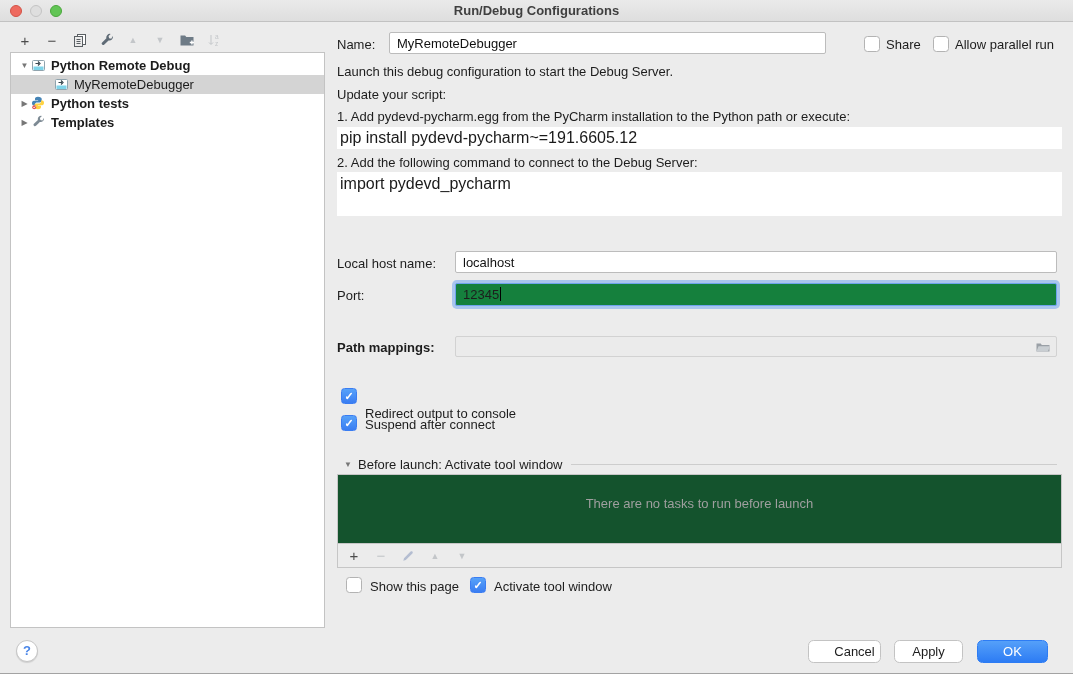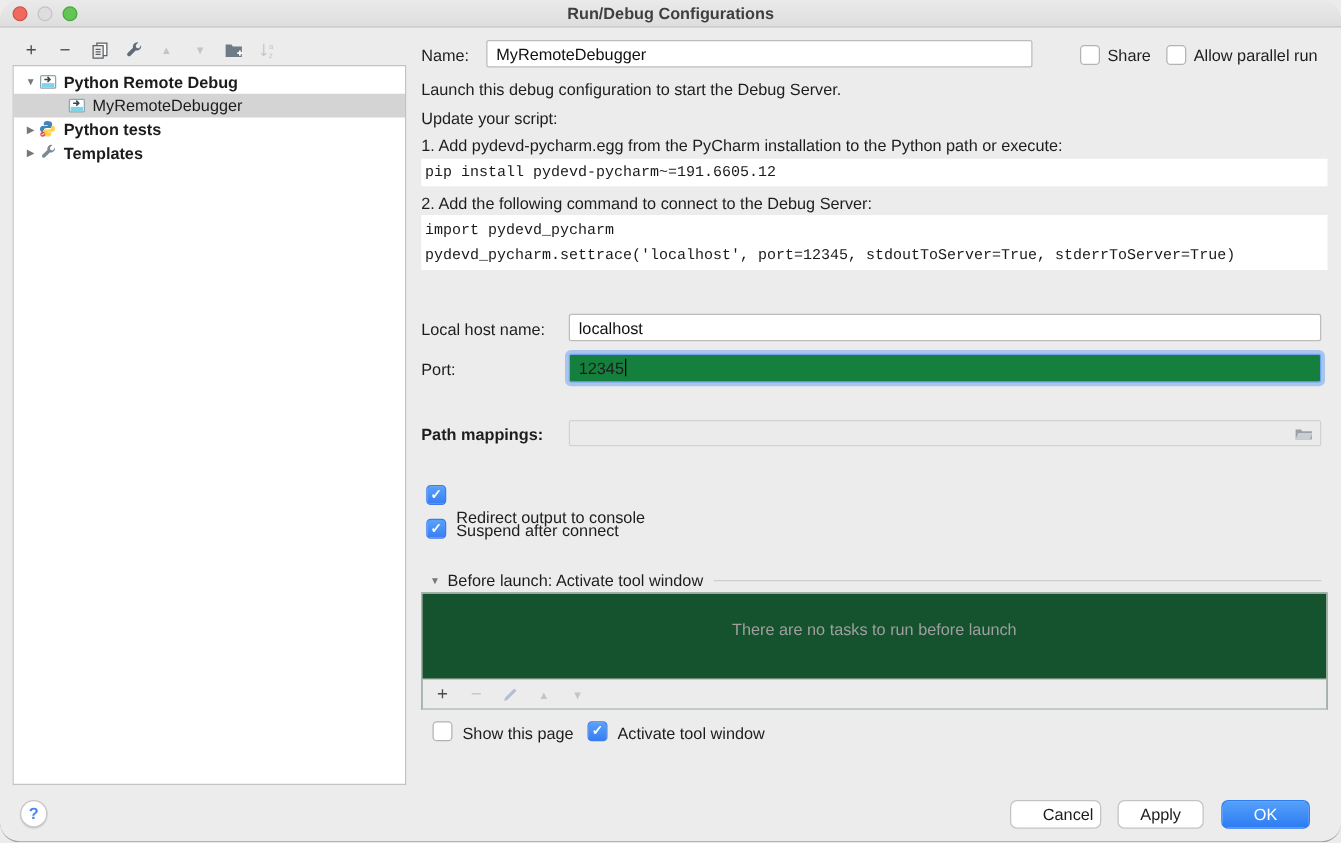--- a/index.html
+++ b/index.html
@@ -1,21 +1,21 @@
 <!DOCTYPE html>
 <html><head>
 <meta charset="utf-8">
 <title>Run/Debug Configurations</title>
 <style>
   * { margin:0; padding:0; box-sizing:border-box; }
   html,body { background:#ececec; }
   .window {
     position:relative; width:1073px; height:674px; background:#ececec;
     font-family:"Liberation Sans",sans-serif; font-size:13px; color:#1d1d1d;
-    overflow:hidden; border-bottom:1px solid #a3a3a3;border-radius:16px;
+    overflow:hidden; border-bottom:1px solid #a3a3a3;
   }
   
   .titlebar {
     position:absolute; top:0; left:0; width:100%; height:22px;
     background:linear-gradient(#eaeaea,#dedede); border-bottom:1px solid #c2c2c2;
     display:flex; align-items:center; justify-content:center;
   }
   .title { font-size:13px; font-weight:bold; color:#3f3f3f; }
   .traffic { position:absolute; left:10px; top:5px; display:flex; gap:8px; }
   .light { width:12px; height:12px; border-radius:50%; }
@@ -40,21 +40,21 @@
   .tlabel { font-size:13px; color:#1c1c1c; white-space:nowrap; }
   .tlabel.bold { font-weight:bold; }
   
   .lab { position:absolute; color:#1d1d1d; white-space:nowrap; }
   .txt-input {
     position:absolute; height:22px; border:1px solid #bcbcbc; border-radius:2px;
     background:#fff; padding:0 7px; font:13px "Liberation Sans",sans-serif; color:#111;
   }
   .codeblock {
     position:absolute; left:337px; width:725px; background:#ffffff;
-    font-family:Liberation Mono, monospace; font-size:12px; color:#1a1a1a;
+    font-family:Liberation Sans, sans-serif; font-size:16px; color:#1a1a1a;
   }
   .field {
     position:absolute; background:#15803d; border:1px solid #bcbcbc; border-radius:2px;
     padding:0 7px; line-height:21px; font-size:13px;
   }
   .field.focused {
     border:1px solid #6fa3ee; border-radius:2px;
     box-shadow:0 0 0 3px rgba(114,165,240,.55);
   }
   .caret { display:inline-block; width:1px; height:14px; background:#000; vertical-align:-2px; margin-left:1px; }
@@ -191,21 +191,20 @@
   <span class="cb off" style="left:933px; top:36px;"></span>
   <span class="lab" style="left:955px; top:37px;">Allow parallel run</span>
 
   <span class="lab" style="left:337px; top:64px;">Launch this debug configuration to start the Debug Server.</span>
   <span class="lab" style="left:337px; top:87px;">Update your script:</span>
   <span class="lab" style="left:337px; top:109px;">1. Add pydevd-pycharm.egg from the PyCharm installation to the Python path or execute:</span>
   <div class="codeblock" style="top:127px; height:22px; line-height:22px; padding-left:3px;">pip install pydevd-pycharm~=191.6605.12</div>
   <span class="lab" style="left:337px; top:155px;">2. Add the following command to connect to the Debug Server:</span>
   <div class="codeblock" style="top:172px; height:44px; padding:2px 0 0 3px; line-height:20px;">
     <div>import pydevd_pycharm</div>
-    <div>pydevd_pycharm.settrace('localhost', port=12345, stdoutToServer=True, stderrToServer=True)</div>
   </div>
 
   <span class="lab" style="left:337px; top:256px;">Local host name:</span>
   <input class="txt-input" style="left: 455px; top: 251px; width: 602px;" value="localhost">
 
   <span class="lab" style="left:337px; top:288px;">Port:</span>
   <div class="field focused" style="left:455px; top:283px; width:602px; height:23px;">
     <span>12345</span><span class="caret"></span>
   </div>
 

